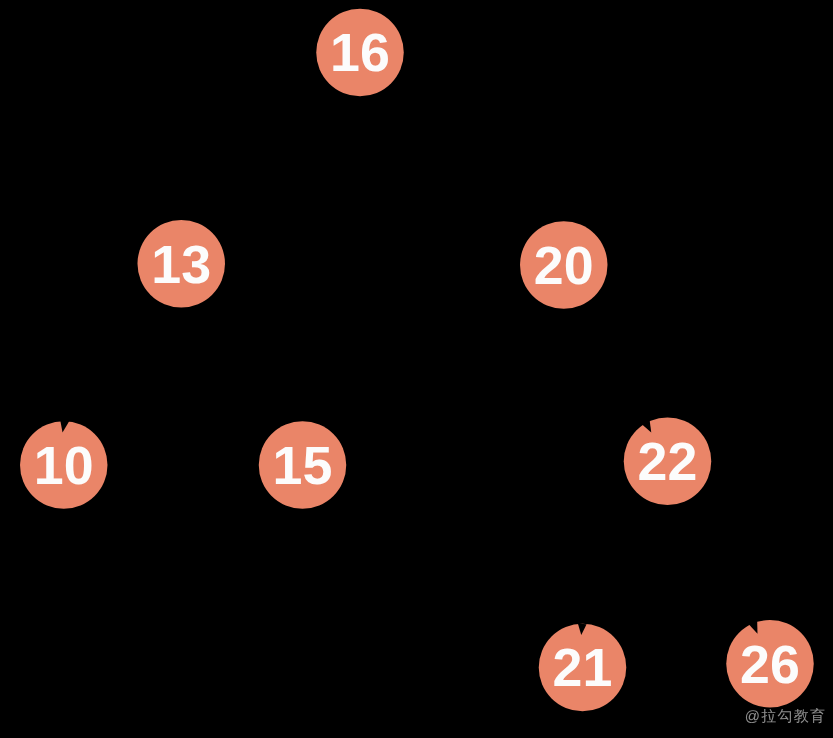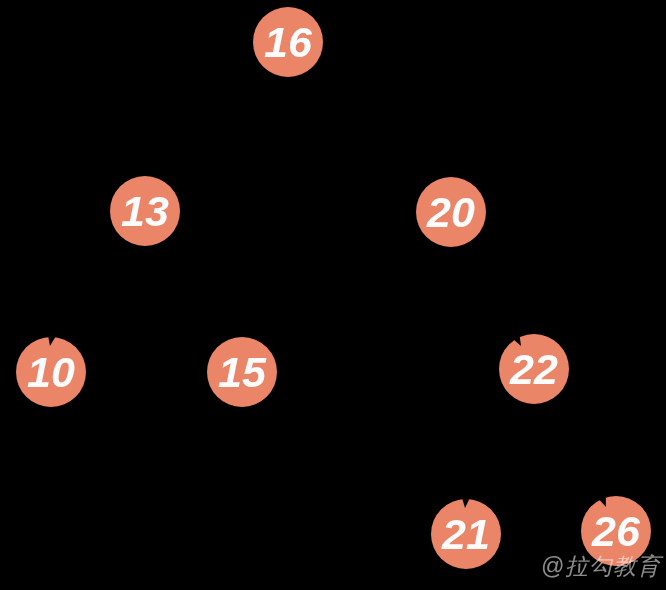--- a/index.html
+++ b/index.html
@@ -7,21 +7,20 @@
     padding: 0;
     background: #000000;
   }
   #canvas {
     position: relative;
     width: 666px;
     height: 590px;
     background: #000000;
     overflow: hidden;
     font-family: "Liberation Sans", sans-serif;
-    font-style: italic;
   }
   #tree-svg {
     position: absolute;
     left: 0;
     top: 0;
   }
   .node-circle {
     stroke: none;
   }
   .node-label {
@@ -31,21 +30,21 @@
     text-anchor: middle;
   }
   .tree-edge {
     fill: none;
     stroke-width: 2px;
   }
   #watermark {
     position: absolute;
     right: 5px;
     bottom: 8px;
-    font-size: 23px;
+    font-size: 12px;
     letter-spacing: 1px;
     font-family: "Liberation Sans", "DejaVu Sans", sans-serif;
     pointer-events: none;
   }
 </style>
 </head>
 <body>
 
 <div id="canvas">
   <svg id="tree-svg" width="666" height="590" viewBox="0 0 666 590">

